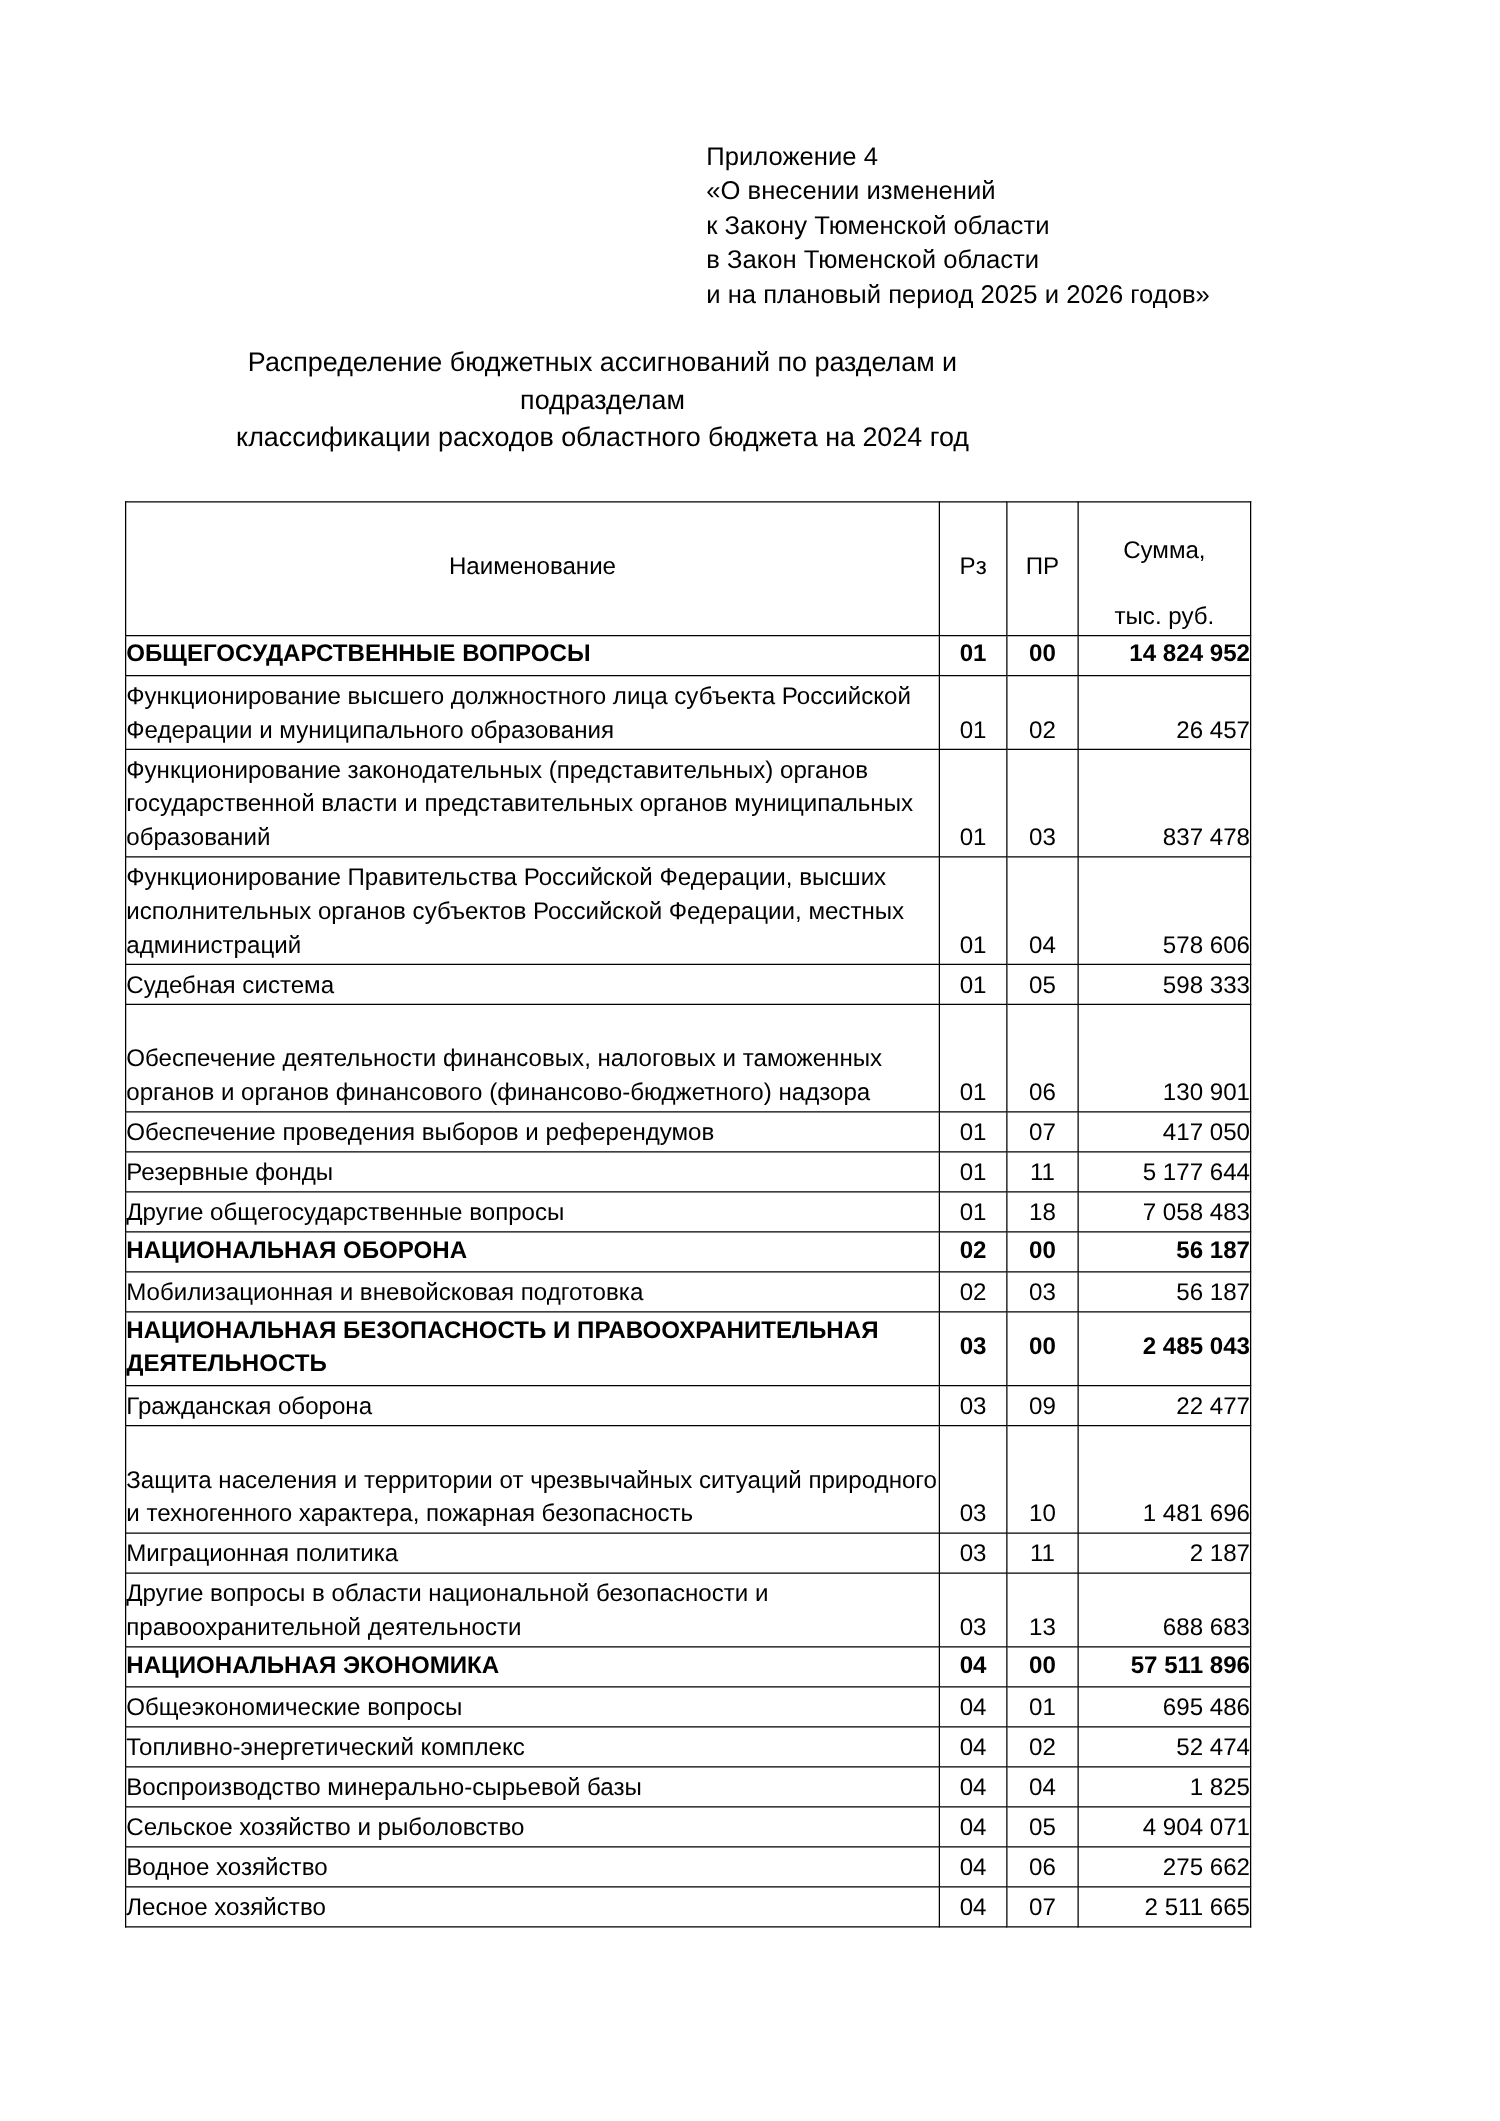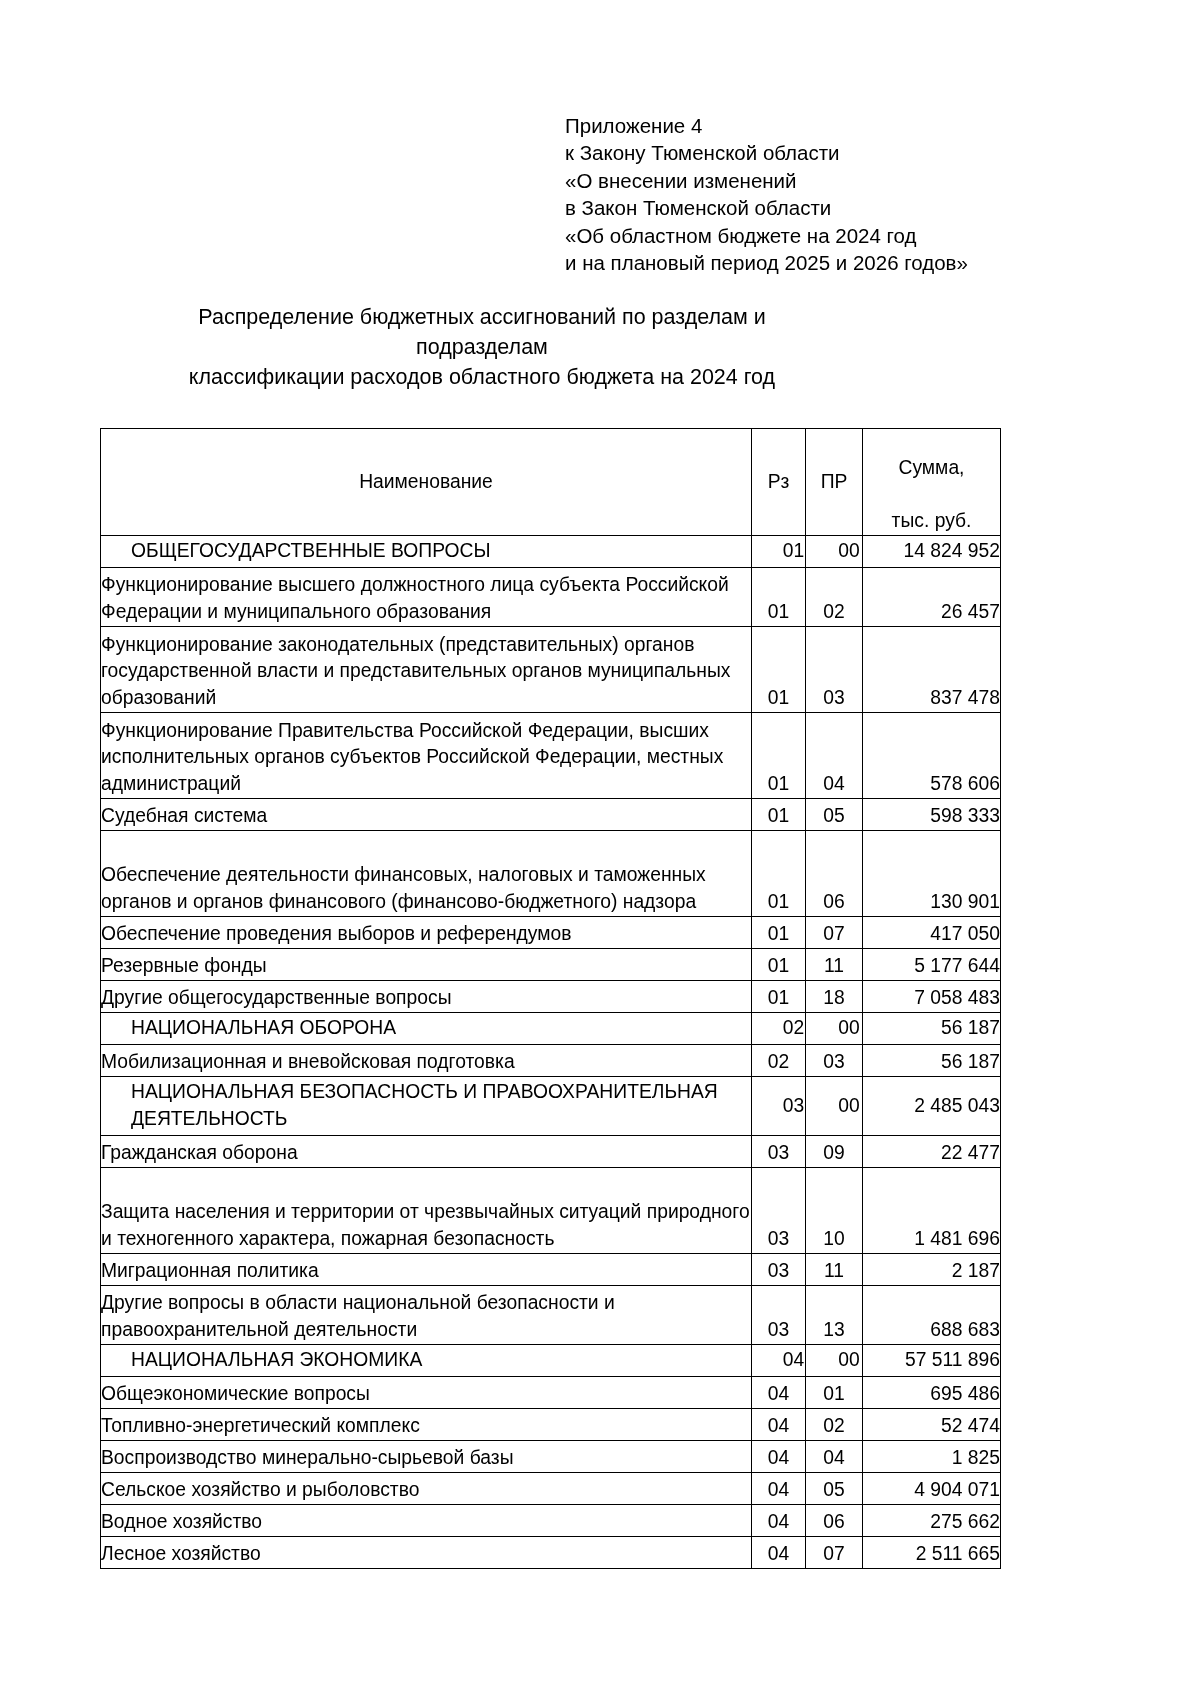--- a/index.html
+++ b/index.html
@@ -92,41 +92,40 @@
     vertical-align: bottom;
     padding: 0 2px 3px 2px;
   }
   td.c-amount {
     text-align: right;
     vertical-align: bottom;
     padding: 0 8px 3px 4px;
     white-space: nowrap;
   }
 
-  tr.section td { font-weight: normal; padding-left: 30px; }
+  tr.section td { font-weight: bold; }
   tr.section td.c-name { vertical-align: middle; }
   tr.section td.c-code,
   tr.section td.c-amount { vertical-align: middle; }
 
   
   tr[data-lines="1"] td { height: 31px; }
   tr[data-lines="2"] td { height: 58px; }
   tr[data-lines="3"] td { height: 85px; }
 </style>
 </head>
 <body>
 
 <div class="page">
 
   <div class="doc-header">
     <span class="hline">Приложение 4</span>
+    <span class="hline">«О внесении изменений</span>
     <span class="hline">к Закону Тюменской области</span>
-    <span class="hline">«О внесении изменений</span>
     <span class="hline">в Закон Тюменской области</span>
-    <span class="hline">«Об областном бюджете на 2024 год</span>
     <span class="hline">и на плановый период 2025 и 2026 годов»</span>
   </div>
 
   <div class="doc-title">
     <span class="tline">Распределение бюджетных ассигнований по разделам и подразделам</span>
     <span class="tline">классификации расходов областного бюджета на 2024 год</span>
   </div>
 
   <div class="table-wrap">
     <table class="budget">

